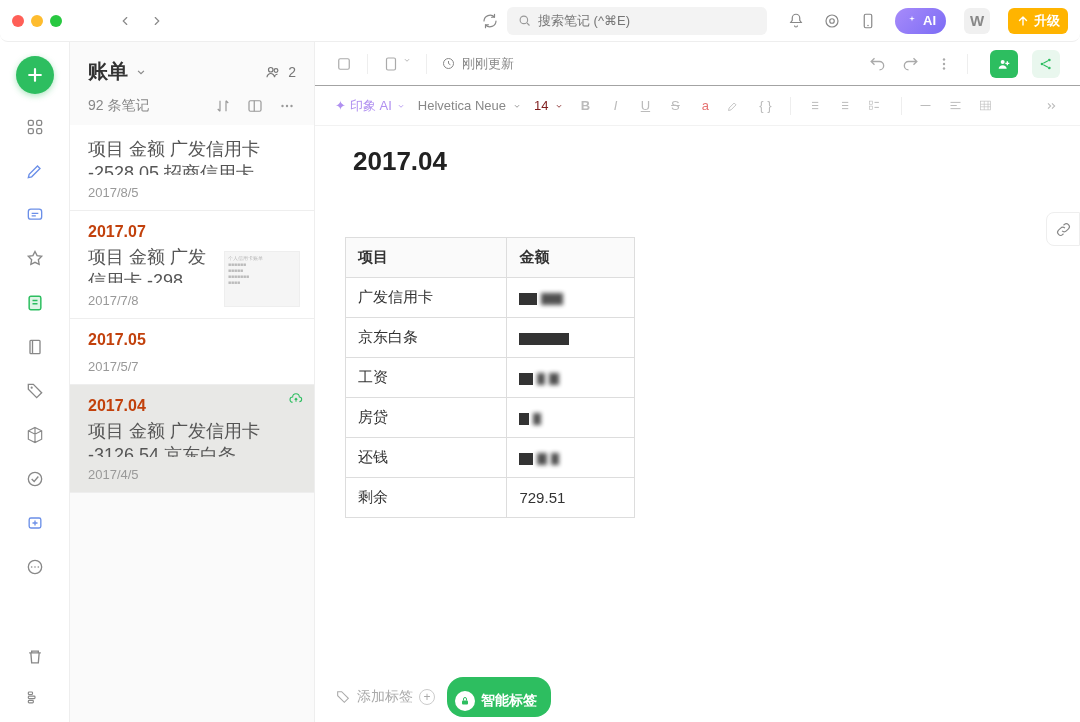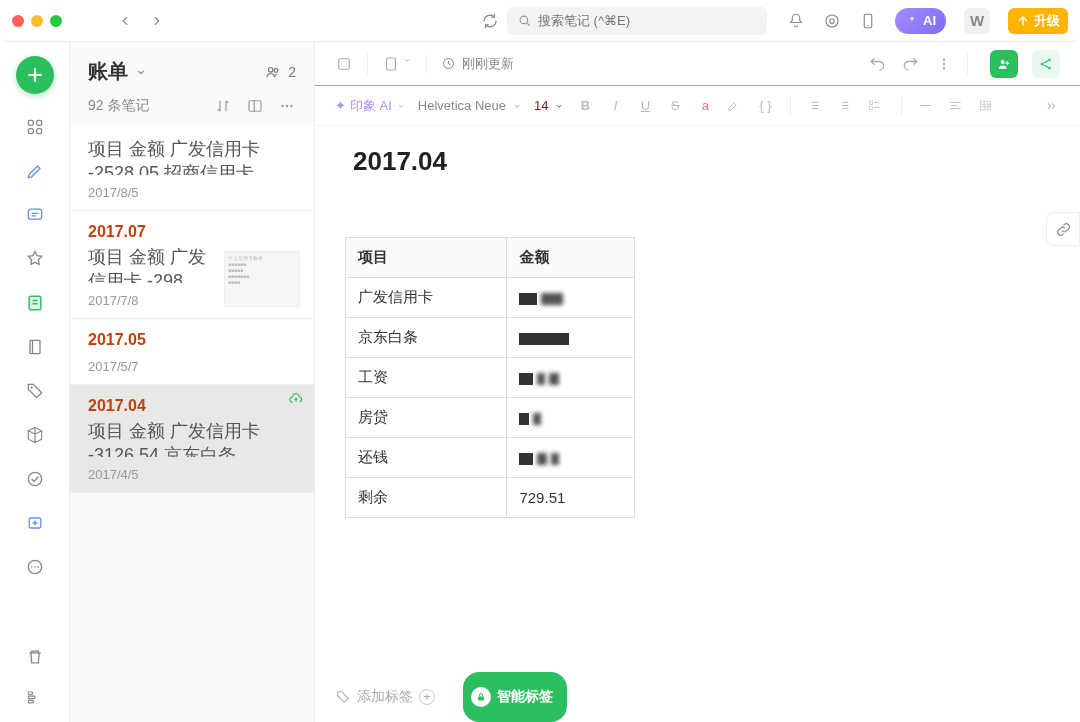--- a/index.html
+++ b/index.html
@@ -76,24 +76,24 @@
 .content { flex: 1; padding: 20px 30px; overflow: auto; }
 .doc-title { font-size: 26px; font-weight: 600; color: #222; margin-bottom: 60px; padding-left: 8px; }
 .tbl { border: 1px solid #ddd; border-collapse: collapse; width: 290px; }
 .tbl td { border: 1px solid #ddd; padding: 10px 12px; font-size: 15px; color: #333; }
 .tbl th { border: 1px solid #ddd; padding: 10px 12px; font-size: 15px; font-weight: 600; text-align: left; background: #fafafa; }
 .redact { display: inline-block; height: 12px; background: #333; vertical-align: middle; }
 .redact.blur { filter: blur(2px); opacity: .85; }
 
 .link-fab { position: absolute; right: 0; top: 170px; width: 34px; height: 34px; border-radius: 8px 0 0 8px; background: #fff; border: 1px solid #eee; display: flex; align-items: center; justify-content: center; color: #888; }
 
-.tagbar { height: 50px; display: flex; padding: 0 20px; gap: 28px; }
+.tagbar { height: 50px; display: flex; align-items: center; padding: 0 20px; gap: 12px; }
 .tag-add { display: flex; align-items: center; gap: 6px; color: #aaa; font-size: 14px; }
 .tag-add .plus { width: 16px; height: 16px; border-radius: 50%; border: 1px solid #ccc; display: flex; align-items: center; justify-content: center; font-size: 12px; }
-.smart-tag { background: #2dbe60; color: #fff; border-radius: 16px; padding: 6px 14px 6px 8px; display: flex; align-items: center; gap: 6px; font-size: 14px; font-weight: 600; }
+.smart-tag { background: #2dbe60; color: #fff; border-radius: 16px; padding: 14px 14px 6px 8px; display: flex; align-items: center; gap: 6px; font-size: 14px; font-weight: 600; }
 .smart-tag .ic { width: 20px; height: 20px; background: #fff; border-radius: 50%; display: flex; align-items: center; justify-content: center; color: #2dbe60; }
 
 svg { display: block; }
 </style>
 </head>
 <body>
 
 <div class="app">
 
   <div class="titlebar">

